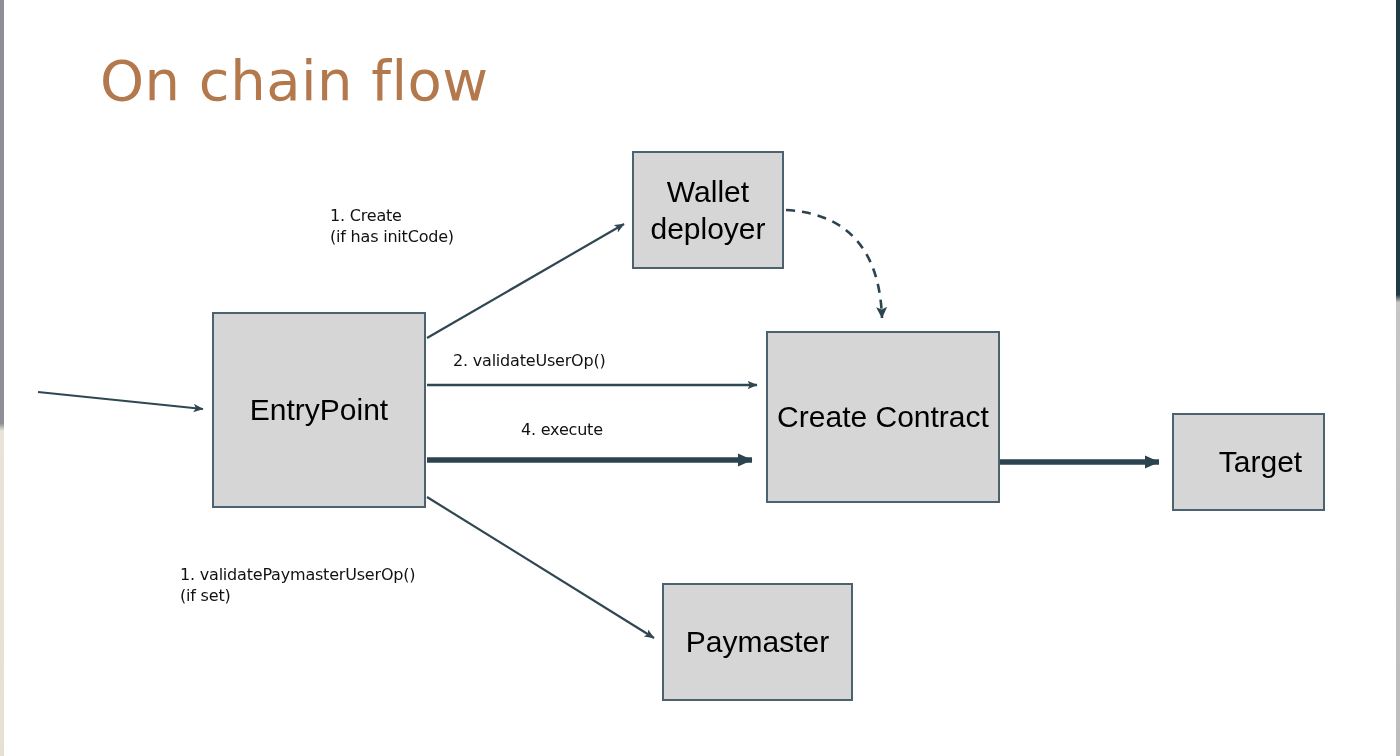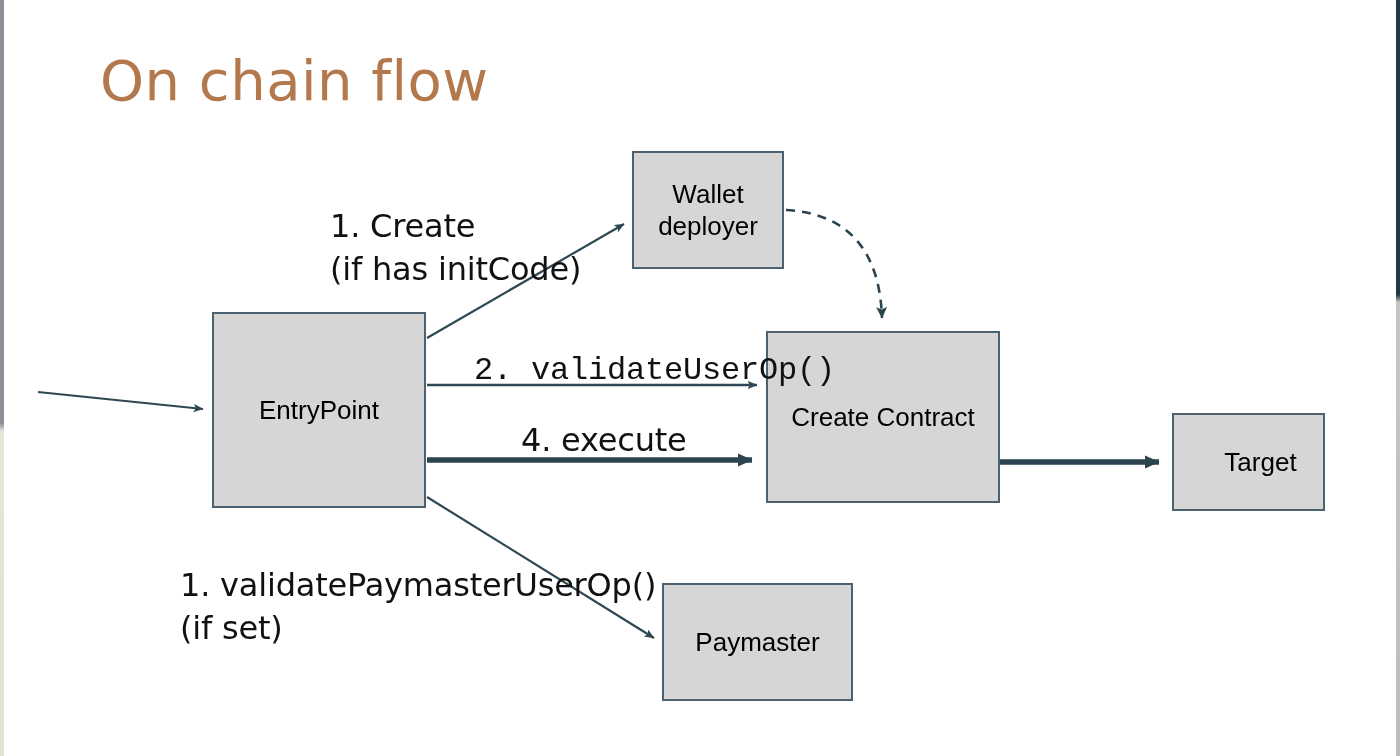--- a/index.html
+++ b/index.html
@@ -49,44 +49,44 @@
   .node {
     position: absolute;
     box-sizing: border-box;
     background: #d6d6d6;
     border: 2px solid #4c6270;
     display: flex;
     align-items: center;
     justify-content: center;
     color: #000000;
     font-family: "Liberation Sans", sans-serif;
-    font-size: 26px;
+    font-size: 30px;
     line-height: 1.25;
     text-align: center;
     white-space: pre-line;
   }
   #node-wallet-deployer { left: 632px; top: 151px; width: 152px; height: 118px; }
   #node-entrypoint      { left: 212px; top: 312px; width: 214px; height: 196px; }
   #node-wallet-contract { left: 766px; top: 331px; width: 234px; height: 172px; }
   #node-target          { left: 1172px; top: 413px; width: 153px; height: 98px; padding-left: 24px; }
   #node-paymaster       { left: 662px; top: 583px; width: 191px; height: 118px; }
 
   
   .edge-label {
     position: absolute;
     color: #111111;
     font-family: "DejaVu Sans", sans-serif;
-    font-size: 32px;
+    font-size: 16px;
     line-height: 1.34;
     white-space: pre-line;
     letter-spacing: -0.2px;
   }
   #label-handleops   { left: 40px;  top: 328px; }
   #label-create      { left: 330px; top: 205px; }
-  #label-validate    { left: 474px; top: 350px; font-family: Liberation Mono, monospace; }
+  #label-validate    { left: 453px; top: 350px; }
   #label-execute     { left: 521px; top: 419px; }
   #label-paymaster   { left: 180px; top: 564px; }
 
   
   #arrows {
     position: absolute;
     left: 0; top: 0;
     width: 1400px;
     height: 756px;
     pointer-events: none;

